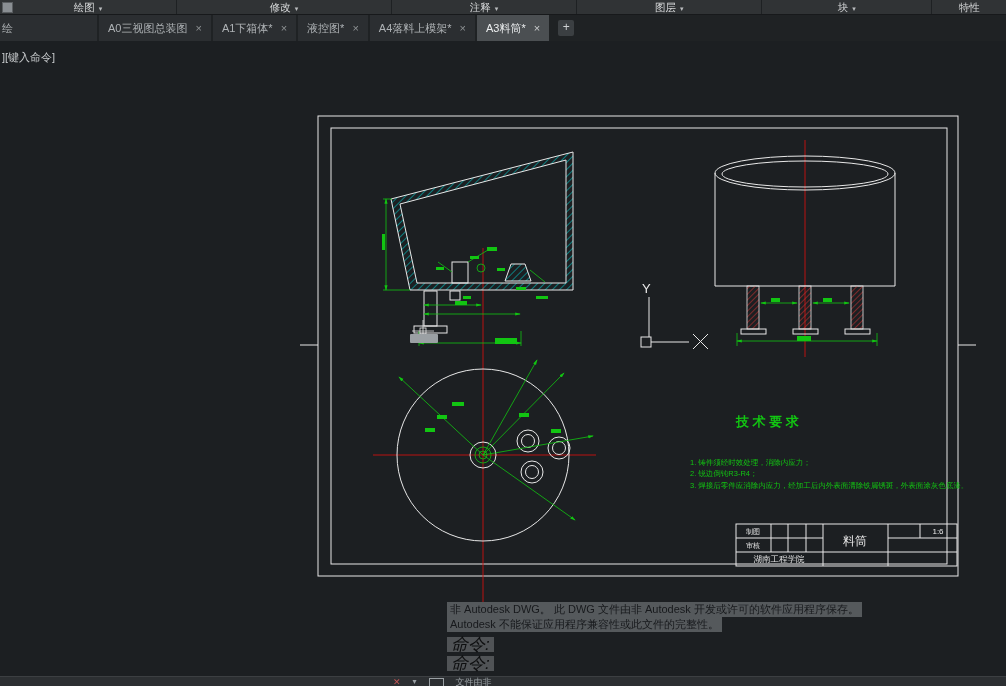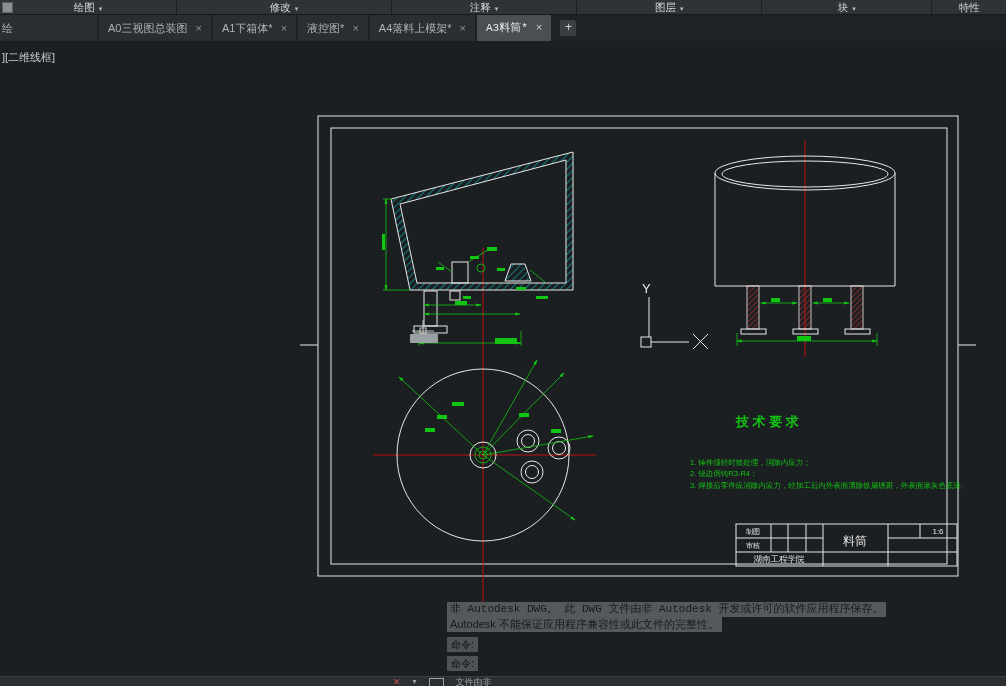--- a/index.html
+++ b/index.html
@@ -12,43 +12,43 @@
   .ribbon .arr{font-size:7px;color:#b9bcbe;margin-left:4px;}
   .app-icon{position:absolute;left:2px;top:2px;width:9px;height:9px;background:#8a8f93;
     border:1px solid #5a5e61;}
   
   .tabbar{position:absolute;left:0;top:15px;width:1006px;height:26px;background:#1f2224;
     display:flex;align-items:stretch;z-index:5;}
   .tab{height:26px;line-height:26px;background:#2b2e31;color:#aeb2b5;font-size:11px;
     padding:0 9px;margin-right:2px;display:flex;align-items:center;gap:8px;cursor:pointer;
     white-space:nowrap;overflow:hidden;}
   .tab.partial{width:86px;padding-left:2px;}
-  .tab.active{background:#4b4f52;color:#eceeef;font-family:Liberation Mono, monospace;}
+  .tab.active{background:#4b4f52;color:#eceeef;}
   .tab-close{font-size:11px;color:#8e9294;cursor:pointer;}
   .tab.active .tab-close{color:#c9cccd;}
   .tab-new{width:16px;height:16px;line-height:15px;text-align:center;background:#3b3f42;
     color:#cfd2d4;border-radius:2px;margin:5px 0 0 7px;font-size:12px;cursor:pointer;}
   
   .vp-label{position:absolute;left:2px;top:50px;color:#c8cbcd;font-size:11px;z-index:4;cursor:pointer;}
   
   .canvas{position:absolute;left:0;top:40px;width:1006px;height:646px;z-index:1;}
   svg .w{stroke:#e8e8e8;stroke-width:1;fill:none;}
   svg .w2{stroke:#e8e8e8;stroke-width:0.8;}
   svg .g{stroke:#12c512;stroke-width:0.8;fill:none;}
   svg .dim{stroke:#12c512;stroke-width:0.8;fill:none;}
   svg .r{stroke:#cc1111;stroke-width:0.9;fill:none;}
   svg .gb{fill:#12c512;}
   svg .wt{fill:#e8e8e8;}
   svg .gt{fill:#12c512;}
   
   .warn{position:absolute;left:447px;background:#55595c;color:#17191c;font-size:11px;
     line-height:15px;padding:0 3px;white-space:nowrap;z-index:6;}
-  .warn1{top:602px;font-family:Liberation Mono, monospace;} .warn2{top:617px;text-align:right;}
-  .prompt-chip{position:absolute;left:447px;background:#505356;color:#0e0f10;font-size:10px;
-    line-height:15px;padding:0 4px;z-index:6;}
+  .warn1{top:602px;} .warn2{top:617px;text-align:right;}
+  .prompt-chip{position:absolute;left:447px;background:#505356;color:#0e0f10;font-size:17px;
+    line-height:15px;padding:0 4px;z-index:6;font-style:italic;}
   .p1{top:637px;} .p2{top:656px;}
   .statusbar{position:absolute;left:0;top:676px;width:1006px;height:10px;background:#2c2f32;
     border-top:1px solid #3c3f42;z-index:7;overflow:hidden;display:flex;align-items:flex-start;
     padding-left:393px;gap:12px;color:#9aa0a4;font-size:9px;box-sizing:border-box;}
   .sb-x{color:#c25555;line-height:10px;}
   .sb-dd{line-height:10px;font-size:8px;}
   .kbd-icon{display:inline-block;width:13px;height:7px;border:1px solid #9aa0a4;margin-top:1px;}
   .sb-prompt{line-height:10px;}
 </style>
 </head>
@@ -96,21 +96,21 @@
     <span>A4落料上模架*</span>
     <span class="tab-close">×</span>
   </div>
   <div class="tab active">
     <span>A3料筒*</span>
     <span class="tab-close">×</span>
   </div>
   <div class="tab-new">+</div>
 </div>
 
-<div class="vp-label">][二维线框]</div>
+<div class="vp-label">][键入命令]</div>
 
 <div class="canvas">
 <svg width="1006" height="646" viewBox="0 40 1006 646" xmlns="http://www.w3.org/2000/svg">
   <defs>
     <pattern id="hc" width="5" height="5" patternUnits="userSpaceOnUse" patternTransform="rotate(45)">
       <line x1="0" y1="0" x2="0" y2="5" stroke="#00dcdc" stroke-width="1"></line>
     </pattern>
     <pattern id="hr" width="4" height="4" patternUnits="userSpaceOnUse" patternTransform="rotate(45)">
       <line x1="0" y1="0" x2="0" y2="4" stroke="#c03030" stroke-width="1.2"></line>
     </pattern>

